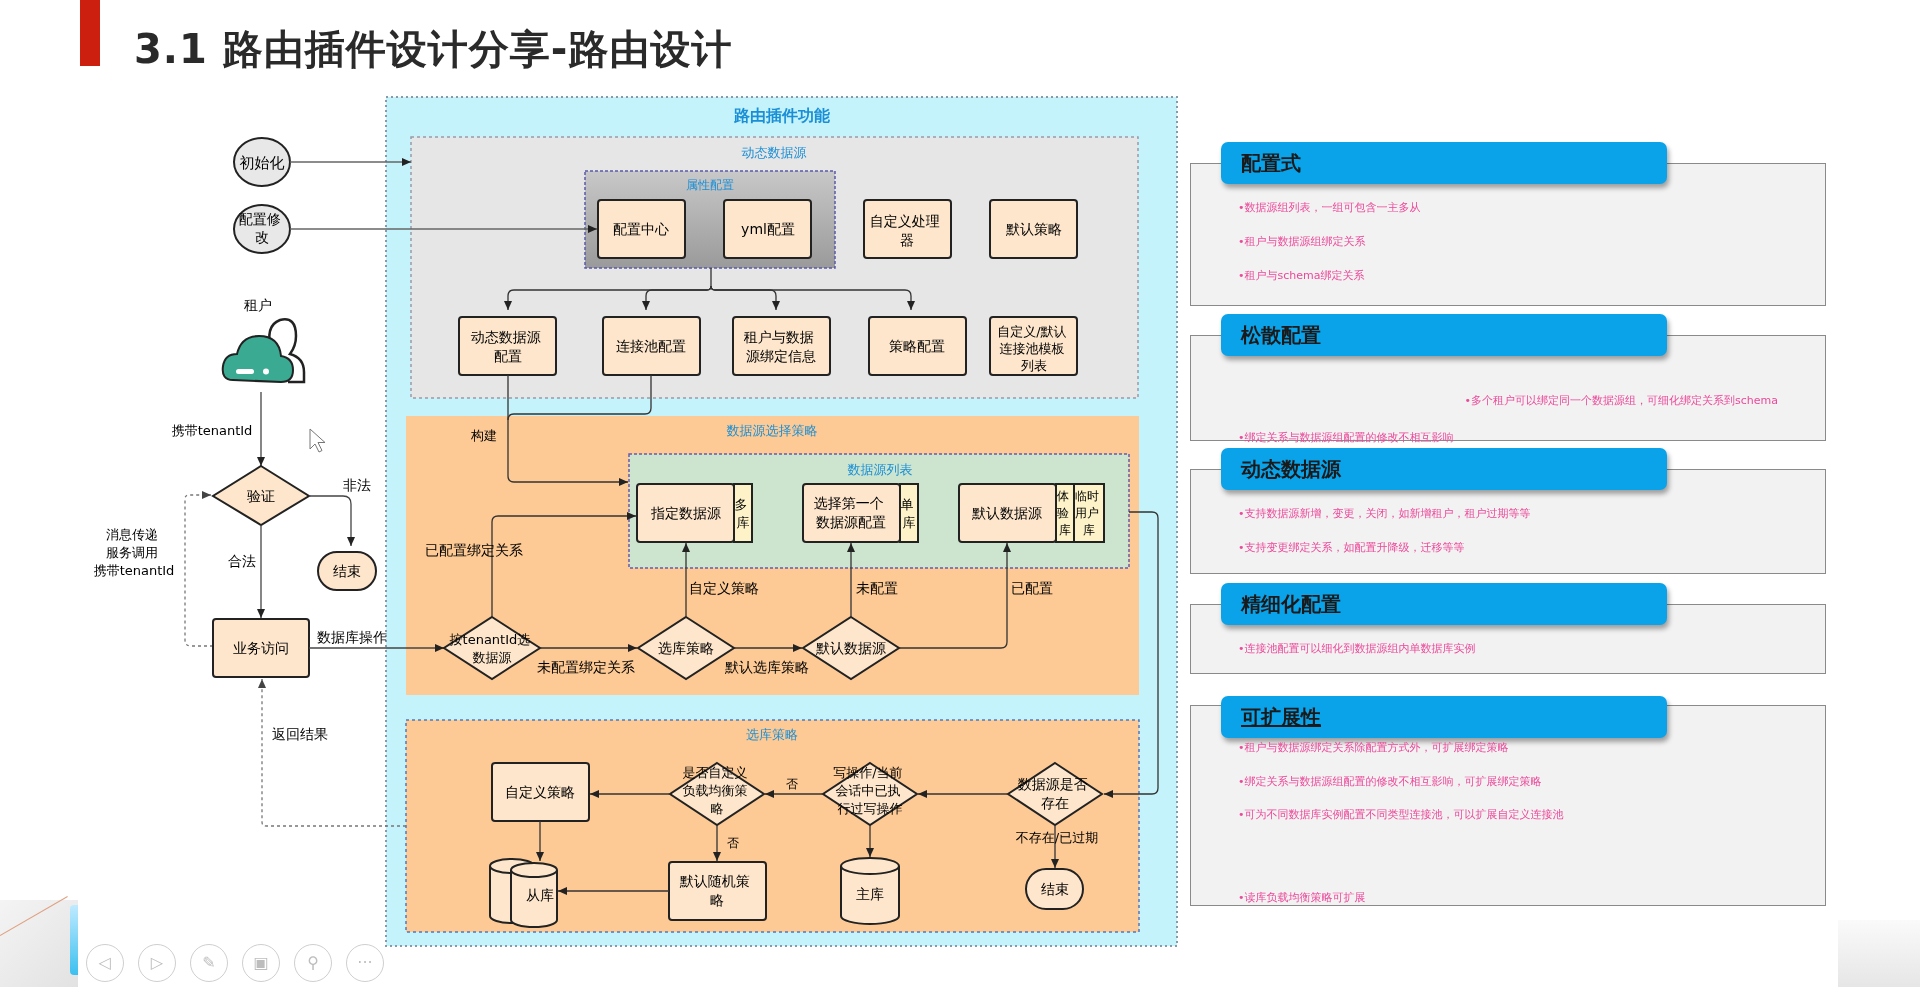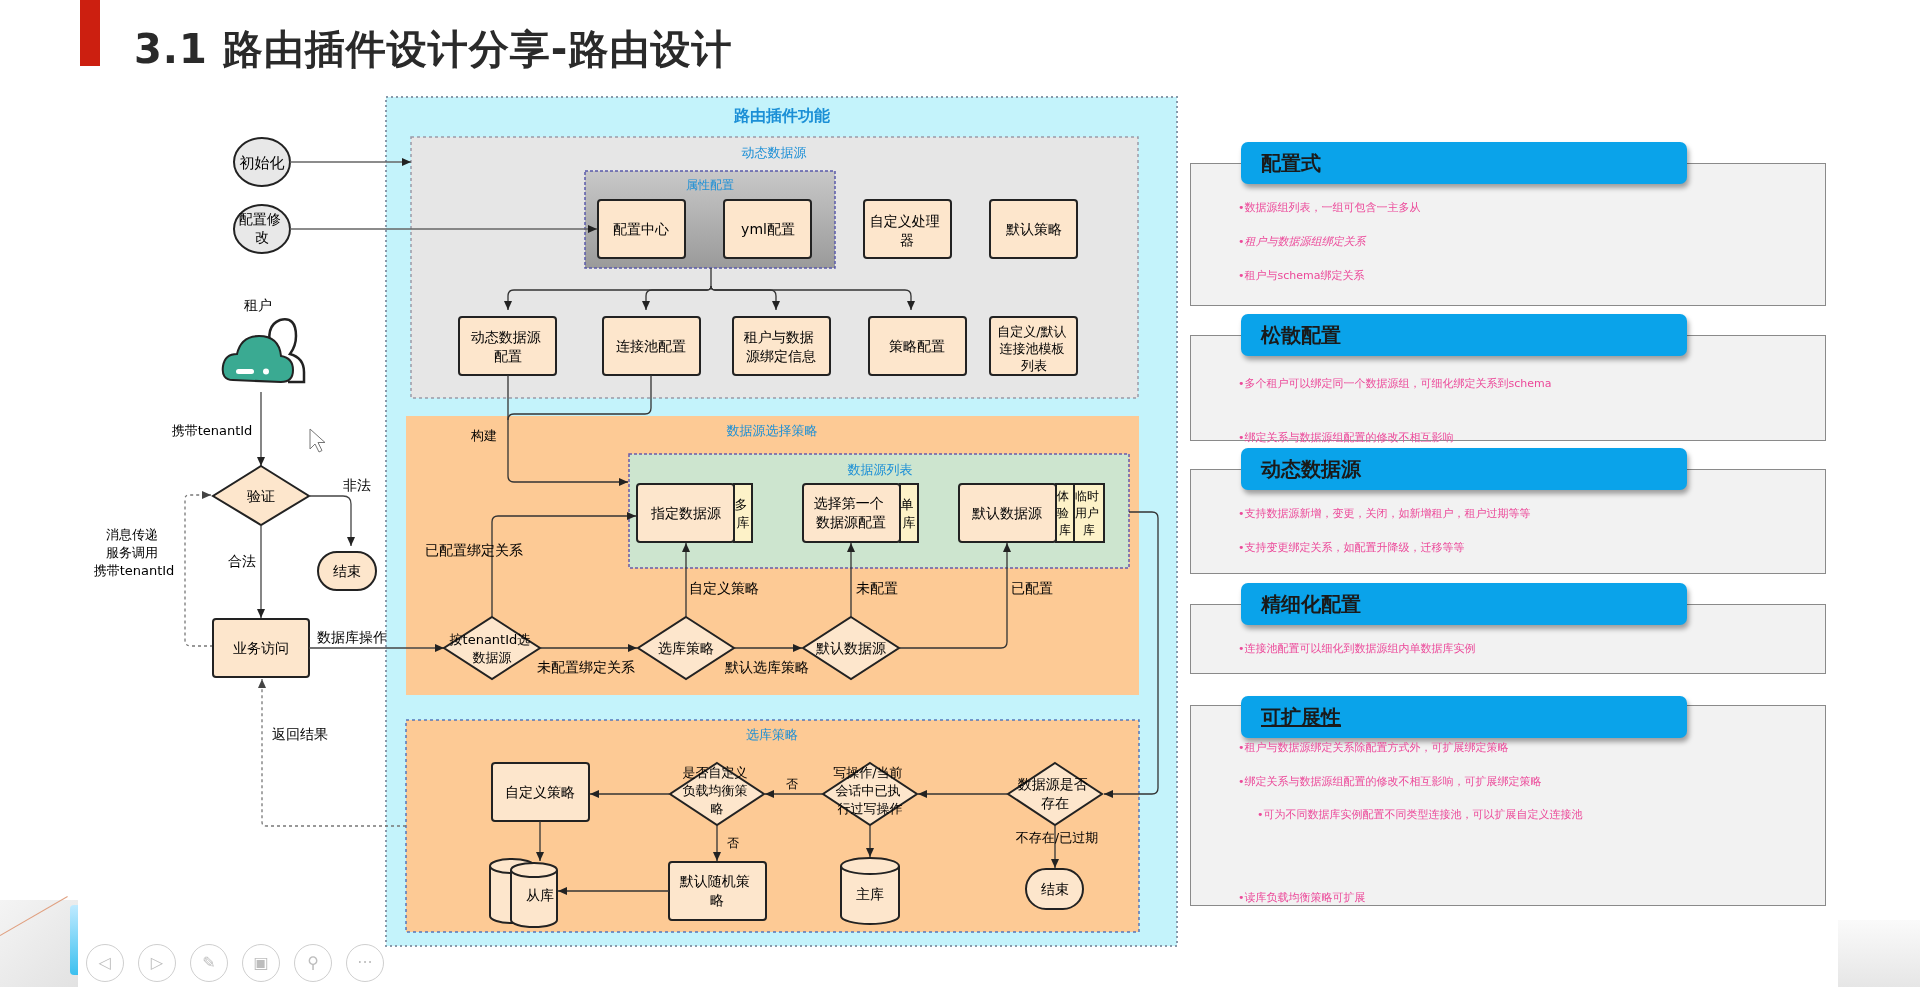--- a/index.html
+++ b/index.html
@@ -20,21 +20,21 @@
   
   .feature-box {
     position: absolute; left: 1190px; width: 636px;
     background: #f2f2f2; border: 1.5px solid #8a8a8a; box-sizing: border-box;
   }
   .feature-header {
     position: absolute; left: 1221px; width: 446px; height: 42px;
     background: #0aa3ea; border-radius: 7px;
     box-shadow: 2px 4px 5px rgba(0,0,0,0.35);
     font-size: 20px; font-weight: bold; color: #1a1a1a;
-    line-height: 42px; padding-left: 20px; box-sizing: border-box; margin-left: 20px;
+    line-height: 42px; padding-left: 20px; box-sizing: border-box;
   }
   .feature-item {
     position: absolute; left: 1238px; font-size: 11px; color: #ec4899;
     line-height: 22px; width: 540px;
   }
 
   
   .tool-btn {
     position: absolute; top: 944px; width: 38px; height: 38px; border-radius: 50%;
     border: 1.5px solid #cfcfcf; box-sizing: border-box; background: transparent;
@@ -313,42 +313,42 @@
   <line x1="669" y1="891" x2="558" y2="891" stroke="#333" stroke-width="1.3" marker-end="url(#arr)"></line>
   <line x1="870" y1="825" x2="870" y2="857" stroke="#333" stroke-width="1.3" marker-end="url(#arr)"></line>
   <line x1="1055" y1="825" x2="1055" y2="868" stroke="#333" stroke-width="1.3" marker-end="url(#arr)"></line>
   <text x="1057" y="842" text-anchor="middle" font-size="13">不存在/已过期</text>
 </svg>
 
 <div>
   <div class="feature-box" style="top:163px;height:143px;"></div>
   <div class="feature-header" style="top:142px;">配置式</div>
   <div class="feature-item" style="top:197px;">•数据源组列表，一组可包含一主多从</div>
-  <div class="feature-item" style="top:231px;font-style:italic;">•租户与数据源组绑定关系</div>
+  <div class="feature-item" style="top:231px;">•租户与数据源组绑定关系</div>
   <div class="feature-item" style="top:265px;">•租户与schema绑定关系</div>
 
   <div class="feature-box" style="top:335px;height:106px;"></div>
   <div class="feature-header" style="top:314px;">松散配置</div>
-  <div class="feature-item" style="top:373px;">•多个租户可以绑定同一个数据源组，可细化绑定关系到schema</div>
+  <div class="feature-item" style="top:390px;text-align:right;">•多个租户可以绑定同一个数据源组，可细化绑定关系到schema</div>
   <div class="feature-item" style="top:427px;">•绑定关系与数据源组配置的修改不相互影响</div>
 
   <div class="feature-box" style="top:469px;height:105px;"></div>
   <div class="feature-header" style="top:448px;">动态数据源</div>
   <div class="feature-item" style="top:503px;">•支持数据源新增，变更，关闭，如新增租户，租户过期等等</div>
   <div class="feature-item" style="top:537px;">•支持变更绑定关系，如配置升降级，迁移等等</div>
 
   <div class="feature-box" style="top:604px;height:70px;"></div>
   <div class="feature-header" style="top:583px;">精细化配置</div>
   <div class="feature-item" style="top:638px;">•连接池配置可以细化到数据源组内单数据库实例</div>
 
   <div class="feature-box" style="top:705px;height:201px;"></div>
   <div class="feature-header" style="top:696px;text-decoration:underline;">可扩展性</div>
   <div class="feature-item" style="top:737px;">•租户与数据源绑定关系除配置方式外，可扩展绑定策略</div>
   <div class="feature-item" style="top:771px;">•绑定关系与数据源组配置的修改不相互影响，可扩展绑定策略</div>
-  <div class="feature-item" style="top:804px;width:520px;margin-left:19px;">•可为不同数据库实例配置不同类型连接池，可以扩展自定义连接池</div>
+  <div class="feature-item" style="top:804px;width:520px;">•可为不同数据库实例配置不同类型连接池，可以扩展自定义连接池</div>
   <div class="feature-item" style="top:887px;">•读库负载均衡策略可扩展</div>
 </div>
 
 <div class="corner-deco"></div>
 <div class="corner-deco-line"></div>
 <div class="corner-blue"></div>
 <div class="right-shade"></div>
 
 <div class="tool-btn" style="left:86px;"><span>◁</span></div>
 <div class="tool-btn" style="left:138px;"><span>▷</span></div>

